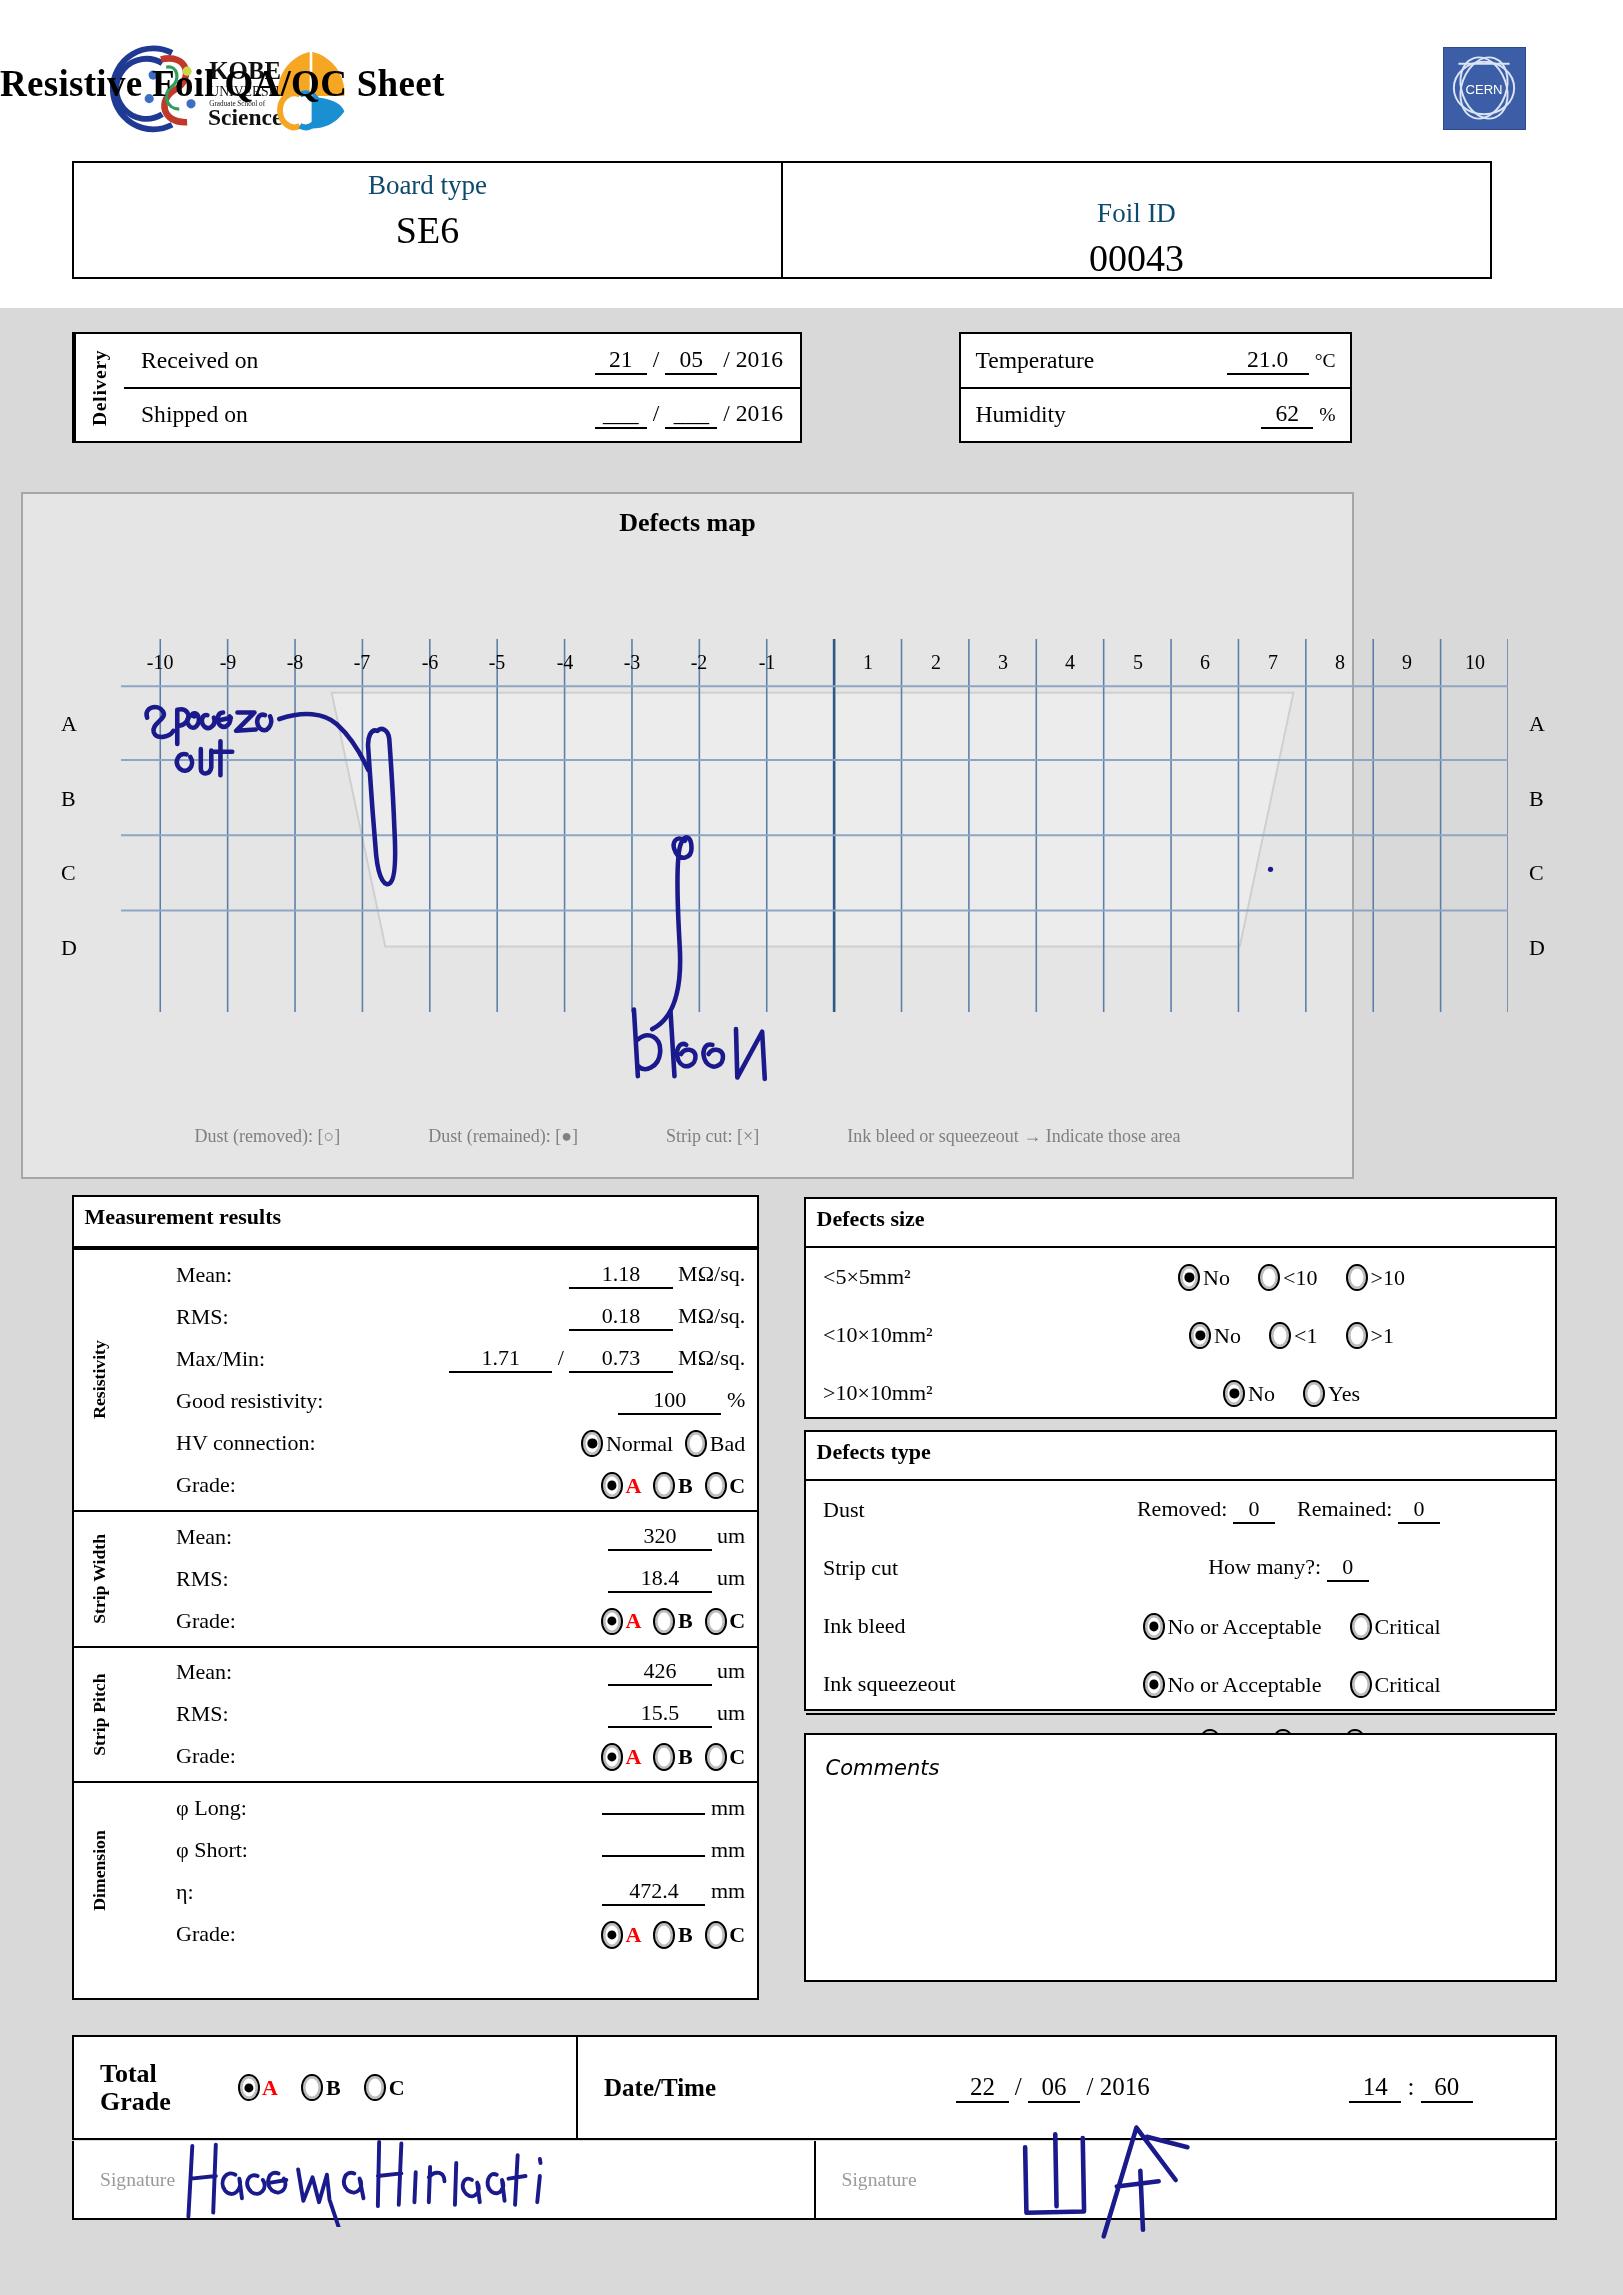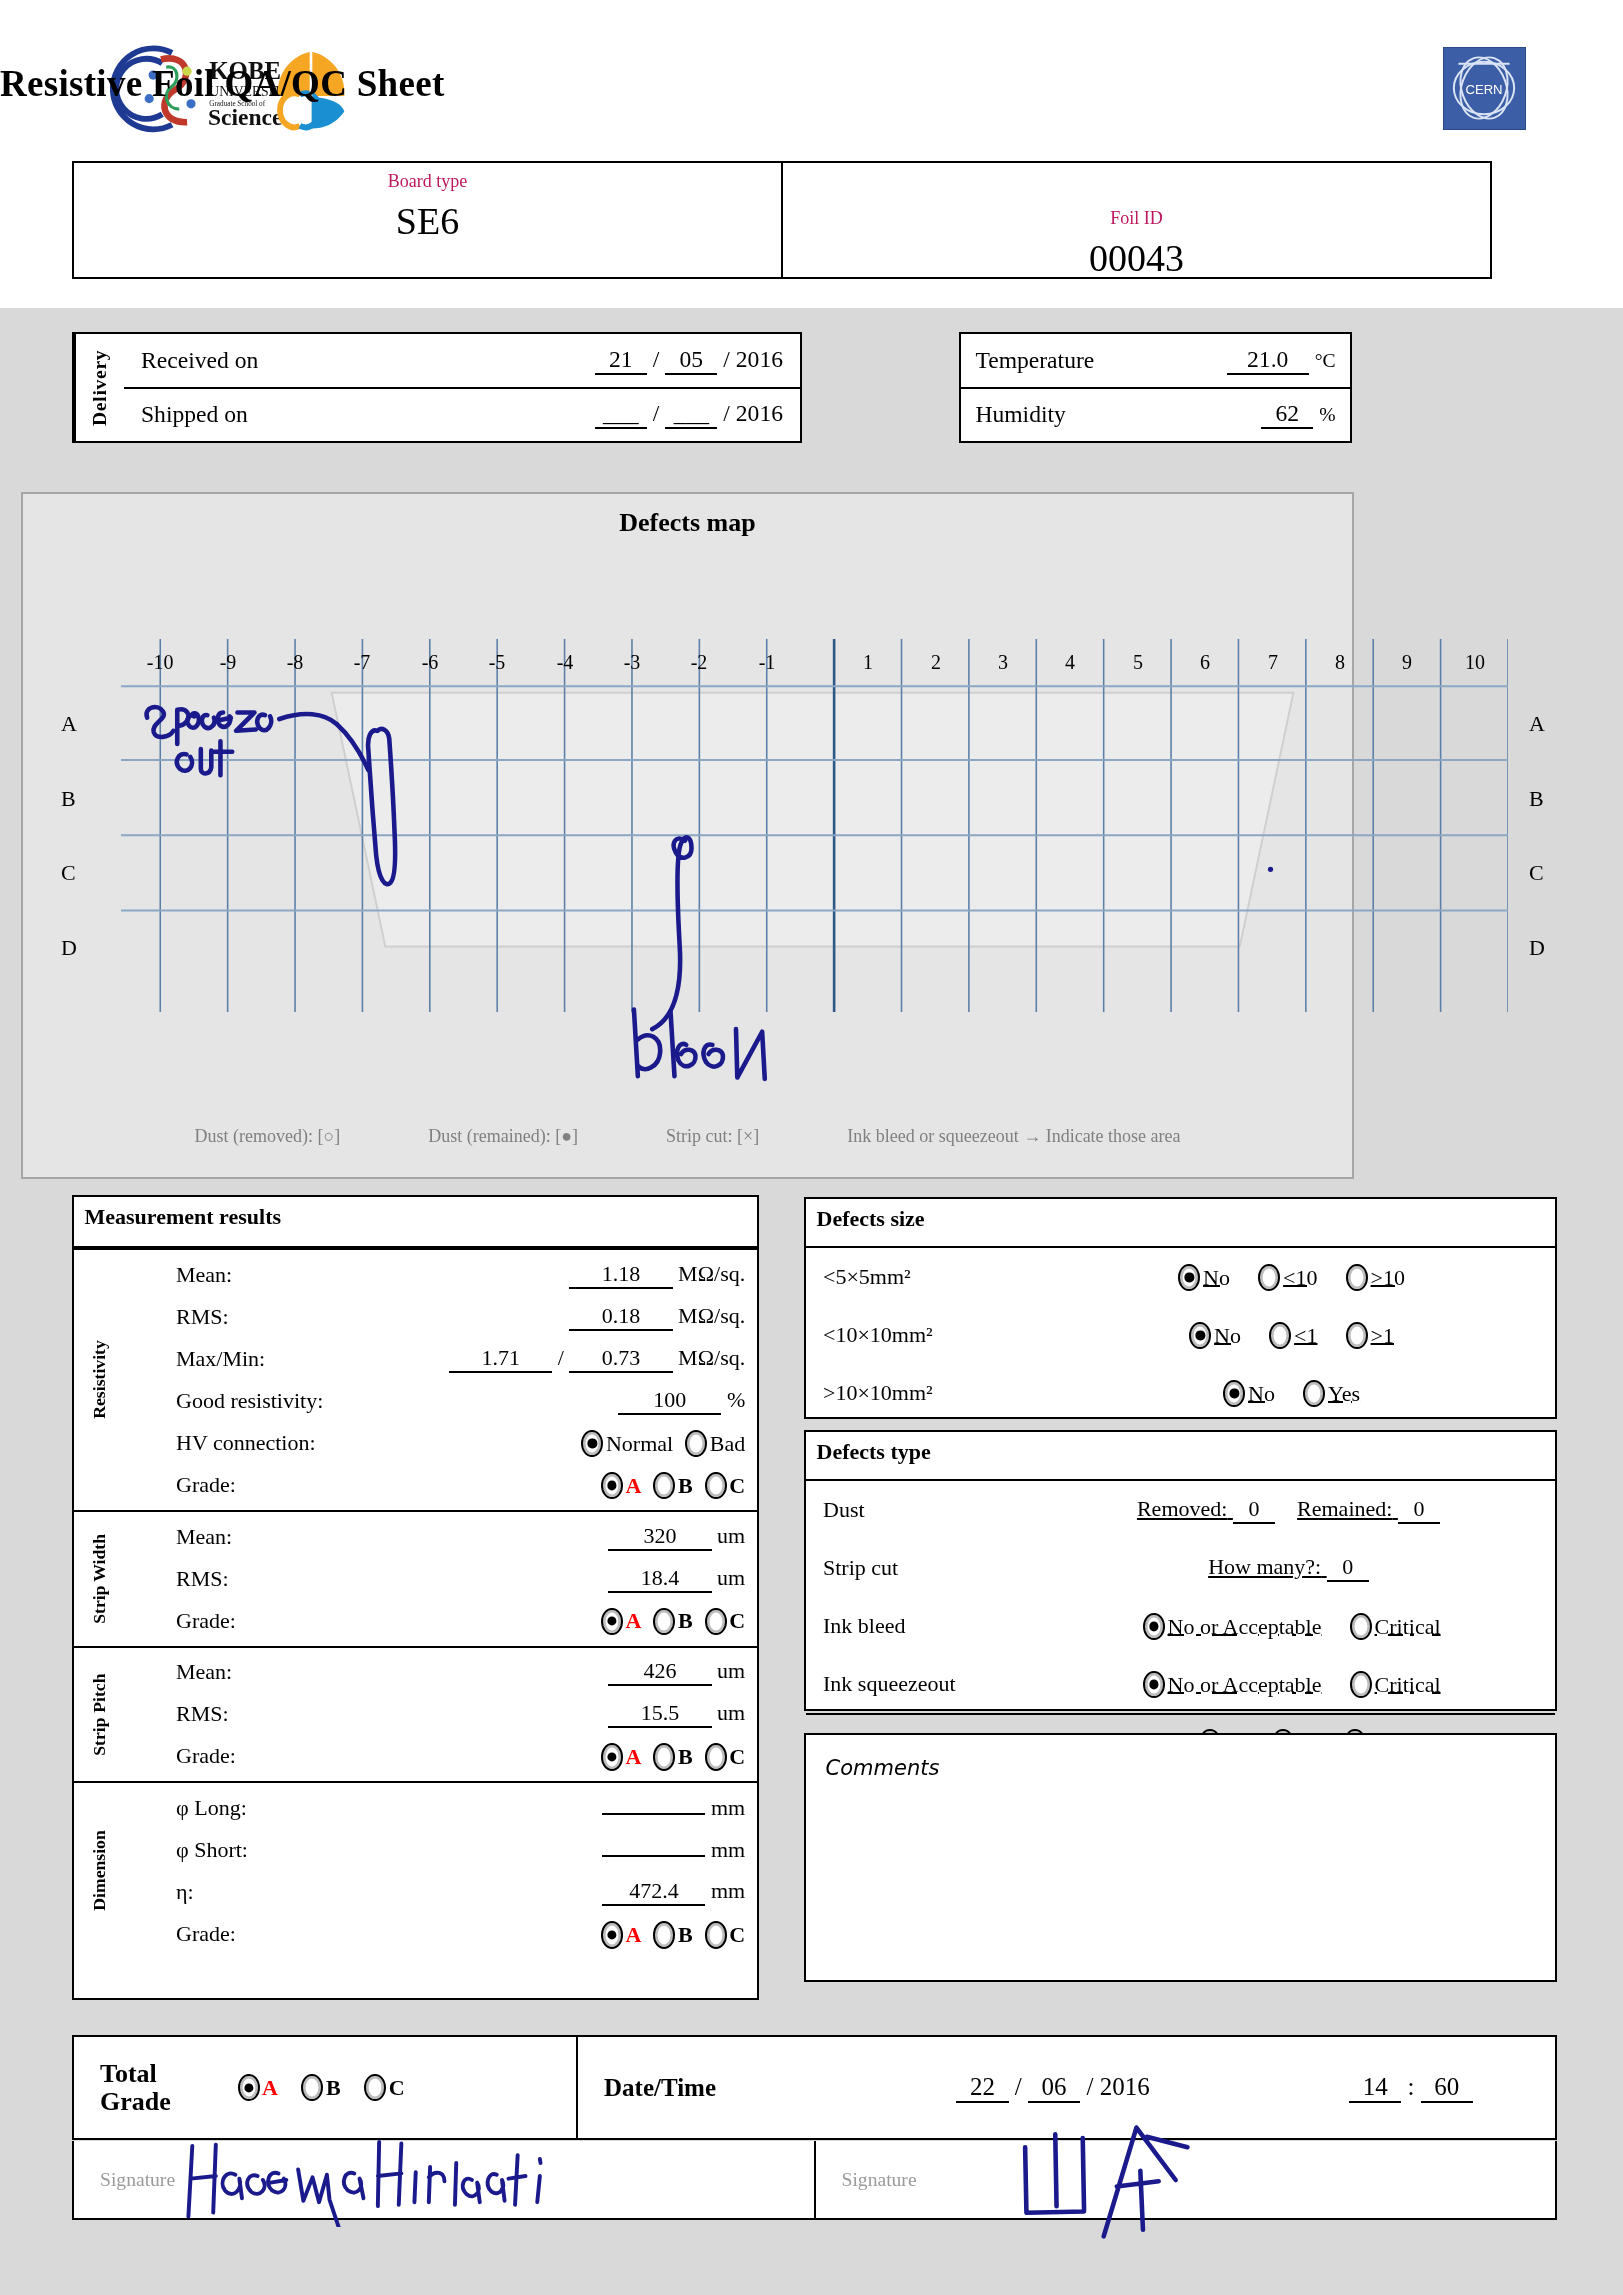--- a/index.html
+++ b/index.html
@@ -36,21 +36,21 @@
   }
 
   
   .idtable{
     position:absolute;left:72px;top:161px;width:1420px;height:118px;
     border:2px solid #000;display:flex;background:#fff;box-sizing:border-box;
   }
   .idcell{flex:1;display:flex;flex-direction:column;align-items:center;justify-content:flex-start;
     padding-top:9.2px;box-sizing:border-box;}
   .idcell+.idcell{border-left:2px solid #000;justify-content:flex-end;}
-  .idlabel{font-size:18px;color:#be185d;line-height:1;}
+  .idlabel{font-size:27px;color:#0c4a6e;line-height:1;}
   .idvalue{font-size:38px;margin-top:11.8px;line-height:1;}
 
   
   .delivery{
     position:absolute;left:72px;top:332px;width:730px;height:111px;
     border:2px solid #000;background:#fff;display:flex;box-sizing:border-box;
   }
   .vlabel{
     width:50px;border-right:2px solid #000;
     display:flex;align-items:center;justify-content:center;
@@ -136,21 +136,21 @@
     transform:translate(-50%,-50%);
   }
   .opt{font-size:22px;vertical-align:middle;white-space:nowrap;}
   .gA{color:#ff0000;font-weight:bold;}
   .gB,.gC{font-weight:bold;}
 
   .dsize{left:804px;top:1197px;width:753px;height:222px;}
   .dtype{left:804px;top:1430px;width:753px;height:281px;}
   .drow2{display:flex;align-items:center;height:58px;padding:0 17px;font-size:22px;box-sizing:border-box;}
   .drow2 .dl{width:216px;white-space:nowrap;}
-  .drow2 .dopts{flex:1;display:flex;justify-content:center;gap:22px;text-decoration:underline;}
+  .drow2 .dopts{flex:1;display:flex;justify-content:center;gap:22px;}
   .gradeline{
     border-top:2px solid #000;display:flex;align-items:center;height:56px;padding:0 17px;font-size:22px;box-sizing:border-box;
   }
   .gradeline .dl{width:216px;}
   .gradeline .dopts{flex:1;display:flex;align-items:center;justify-content:center;gap:26px;}
 
   .comments{left:804px;top:1733px;width:753px;height:249px;}
   .comments-label{
     font-size:21px;font-style:italic;font-family:"DejaVu Sans",sans-serif;
     padding:21px 0 0 19.6px;

